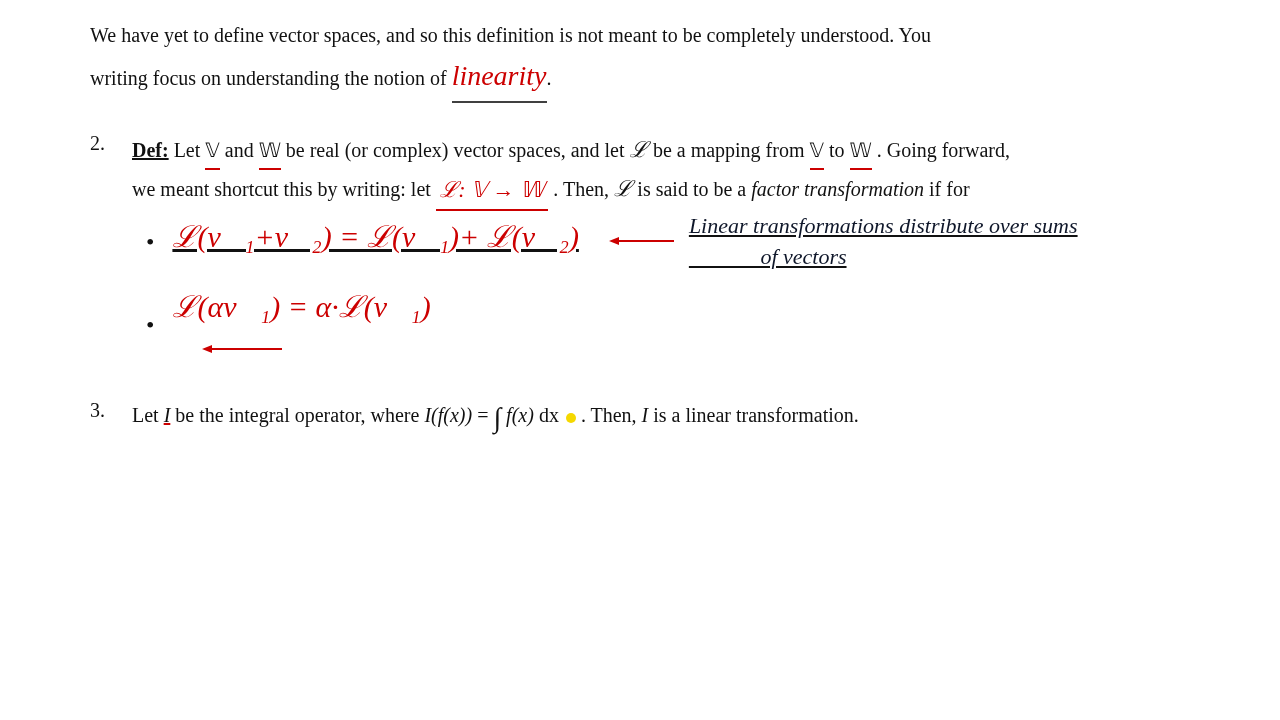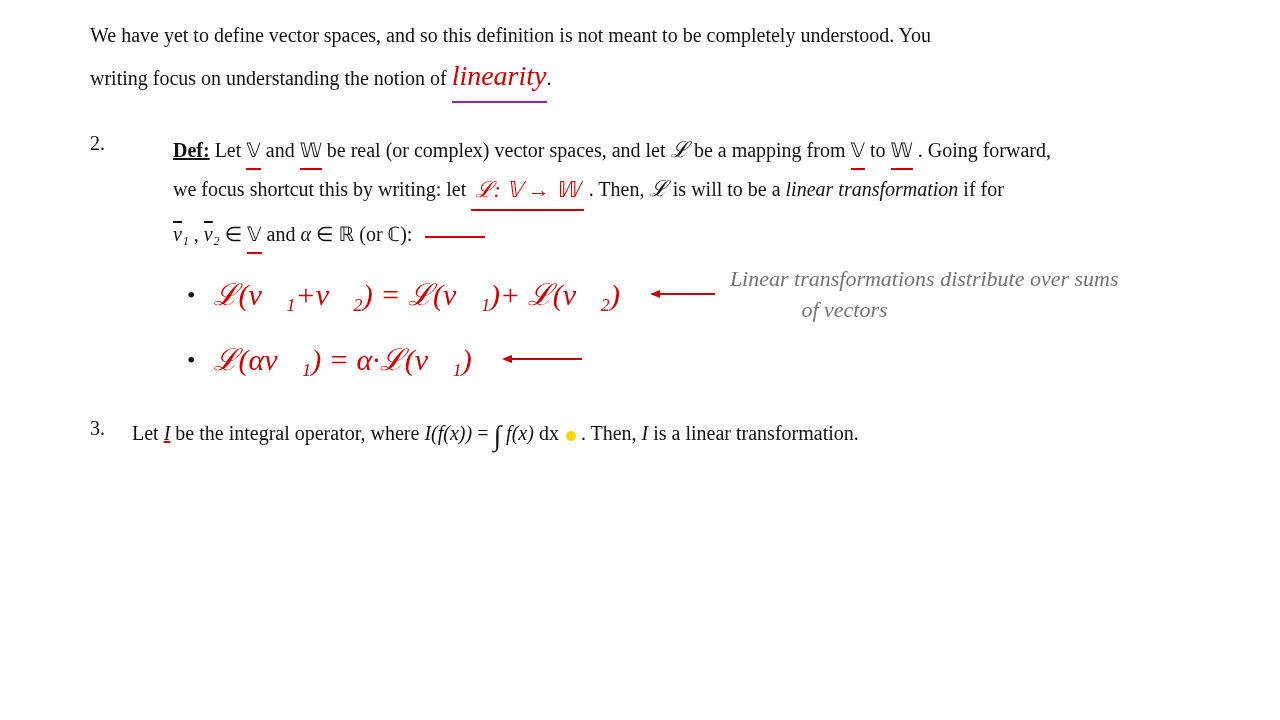--- a/index.html
+++ b/index.html
@@ -24,21 +24,21 @@
       line-height: 1.7;
       font-size: 20px;
       margin-bottom: 28px;
     }
 
     .linearity-word {
       color: #cc0000;
       font-family: "Brush Script MT", cursive;
       font-size: 28px;
       font-style: italic;
-      border-bottom: 2px solid #a21caf;
+      border-bottom: 2px solid #404040;
       padding-bottom: 1px;
       display: inline-block;
     }
 
     
     .numbered-section {
       margin-bottom: 22px;
     }
 
     .numbered-row {
@@ -118,54 +118,54 @@
     .red-formula {
       color: #cc0000;
       font-family: "Brush Script MT", cursive;
       font-size: 30px;
       font-style: italic;
       display: inline-block;
     }
 
     
     .red-note {
-      color: #737373;
+      color: #0f172a;
       font-family: "Brush Script MT", cursive;
       font-style: italic;
       font-size: 22px;
       line-height: 1.4;
       display: inline-block;
     }
 
     
     .dbl-V, .dbl-W {
       font-family: "Times New Roman", Times, serif;
       font-size: 20px;
       font-weight: normal;
       display: inline-block;
       border-bottom: 2px solid #cc0000;
     }
 
     
     .def-content {
       position: relative;
-      margin-left: 41px;
     }
 
     
     .bullet1-container {
       display: flex;
-      align-items: center;
       width: 100%;
+      text-decoration: underline;
     }
 
     .bullet2-container {
       display: flex;
-      align-items: center;
+      align-items: flex-start;
       width: 100%;
+      flex-direction: column;
     }
 
     
     .annot-block {
       margin-left: 30px;
       display: flex;
       align-items: center;
     }
 
     
@@ -229,40 +229,29 @@
           <span> be real (or complex) vector spaces, and let </span>
           <span class="mathcal">ℒ</span>
           <span> be a mapping from </span>
           <span class="dbl-V">𝕍</span>
           <span> to </span>
           <span class="dbl-W">𝕎</span>
           <span>.  Going forward,</span>
         </div>
 
         <div>
-          <span>we focus shortcut this by writing:  let </span>
+          <span>we meant shortcut this by writing:  let </span>
           <span class="red-annotation">ℒ: 𝕍 → 𝕎</span>
           <span>.  Then, </span>
           <span class="mathcal">ℒ</span>
-          <span> is will to be a </span>
-          <span class="linear-transform-text">linear transformation</span>
+          <span> is said to be a </span>
+          <span class="linear-transform-text">factor transformation</span>
           <span> if for</span>
         </div>
 
-        <div class="vec-alpha-line">
-          <span style="text-decoration: overline; font-style: italic;">v</span><span style="font-style:italic;">₁</span>
-          <span>, </span>
-          <span style="text-decoration: overline; font-style: italic;">v</span><span style="font-style:italic;">₂</span>
-          <span> ∈ </span>
-          <span class="dbl-V">𝕍</span>
-          <span> and </span>
-          <span style="font-style:italic;">α</span>
-          <span> ∈ ℝ (or ℂ):</span>
-          <span style="display:inline-block; margin-left:8px; border-bottom: 2px solid #cc0000; width: 60px; height: 2px; vertical-align: middle;"></span>
-        </div>
 
         <ul class="bullet-list">
 
           <li>
             <span class="bullet-dot">•</span>
             <div class="bullet1-container">
               <span class="red-formula">ℒ(v⃑₁+v⃑₂) = ℒ(v⃑₁)+ ℒ(v⃑₂)</span>
               <div class="annot-block">
                 <span style="display:inline-block; position:relative; margin-right:10px;">
                   <svg width="70" height="16">

